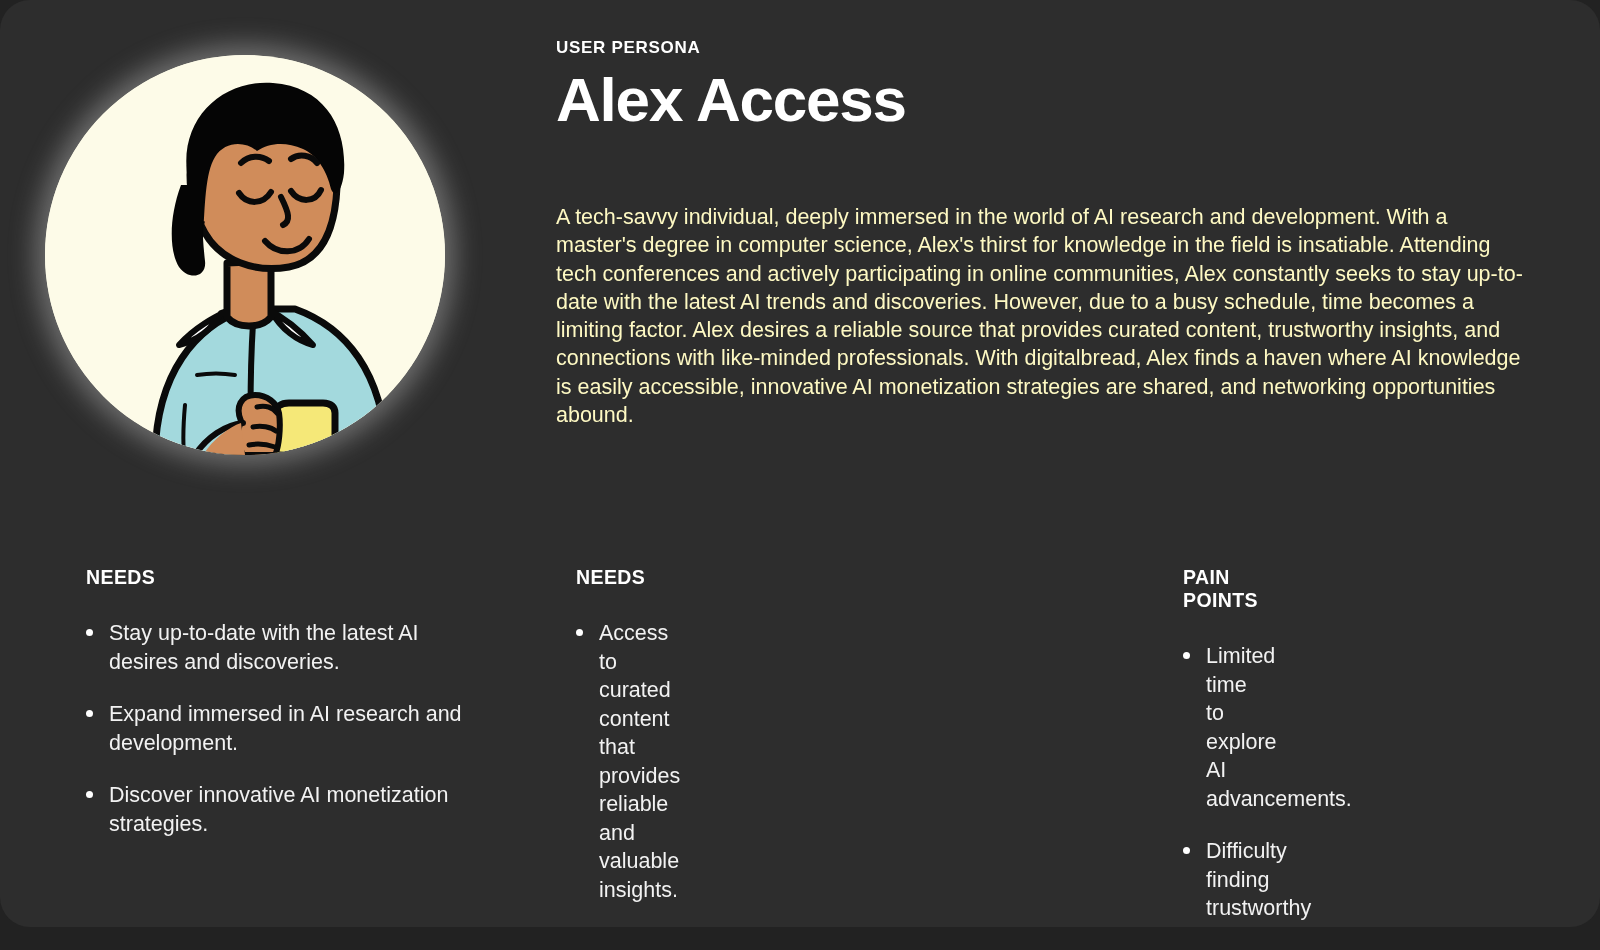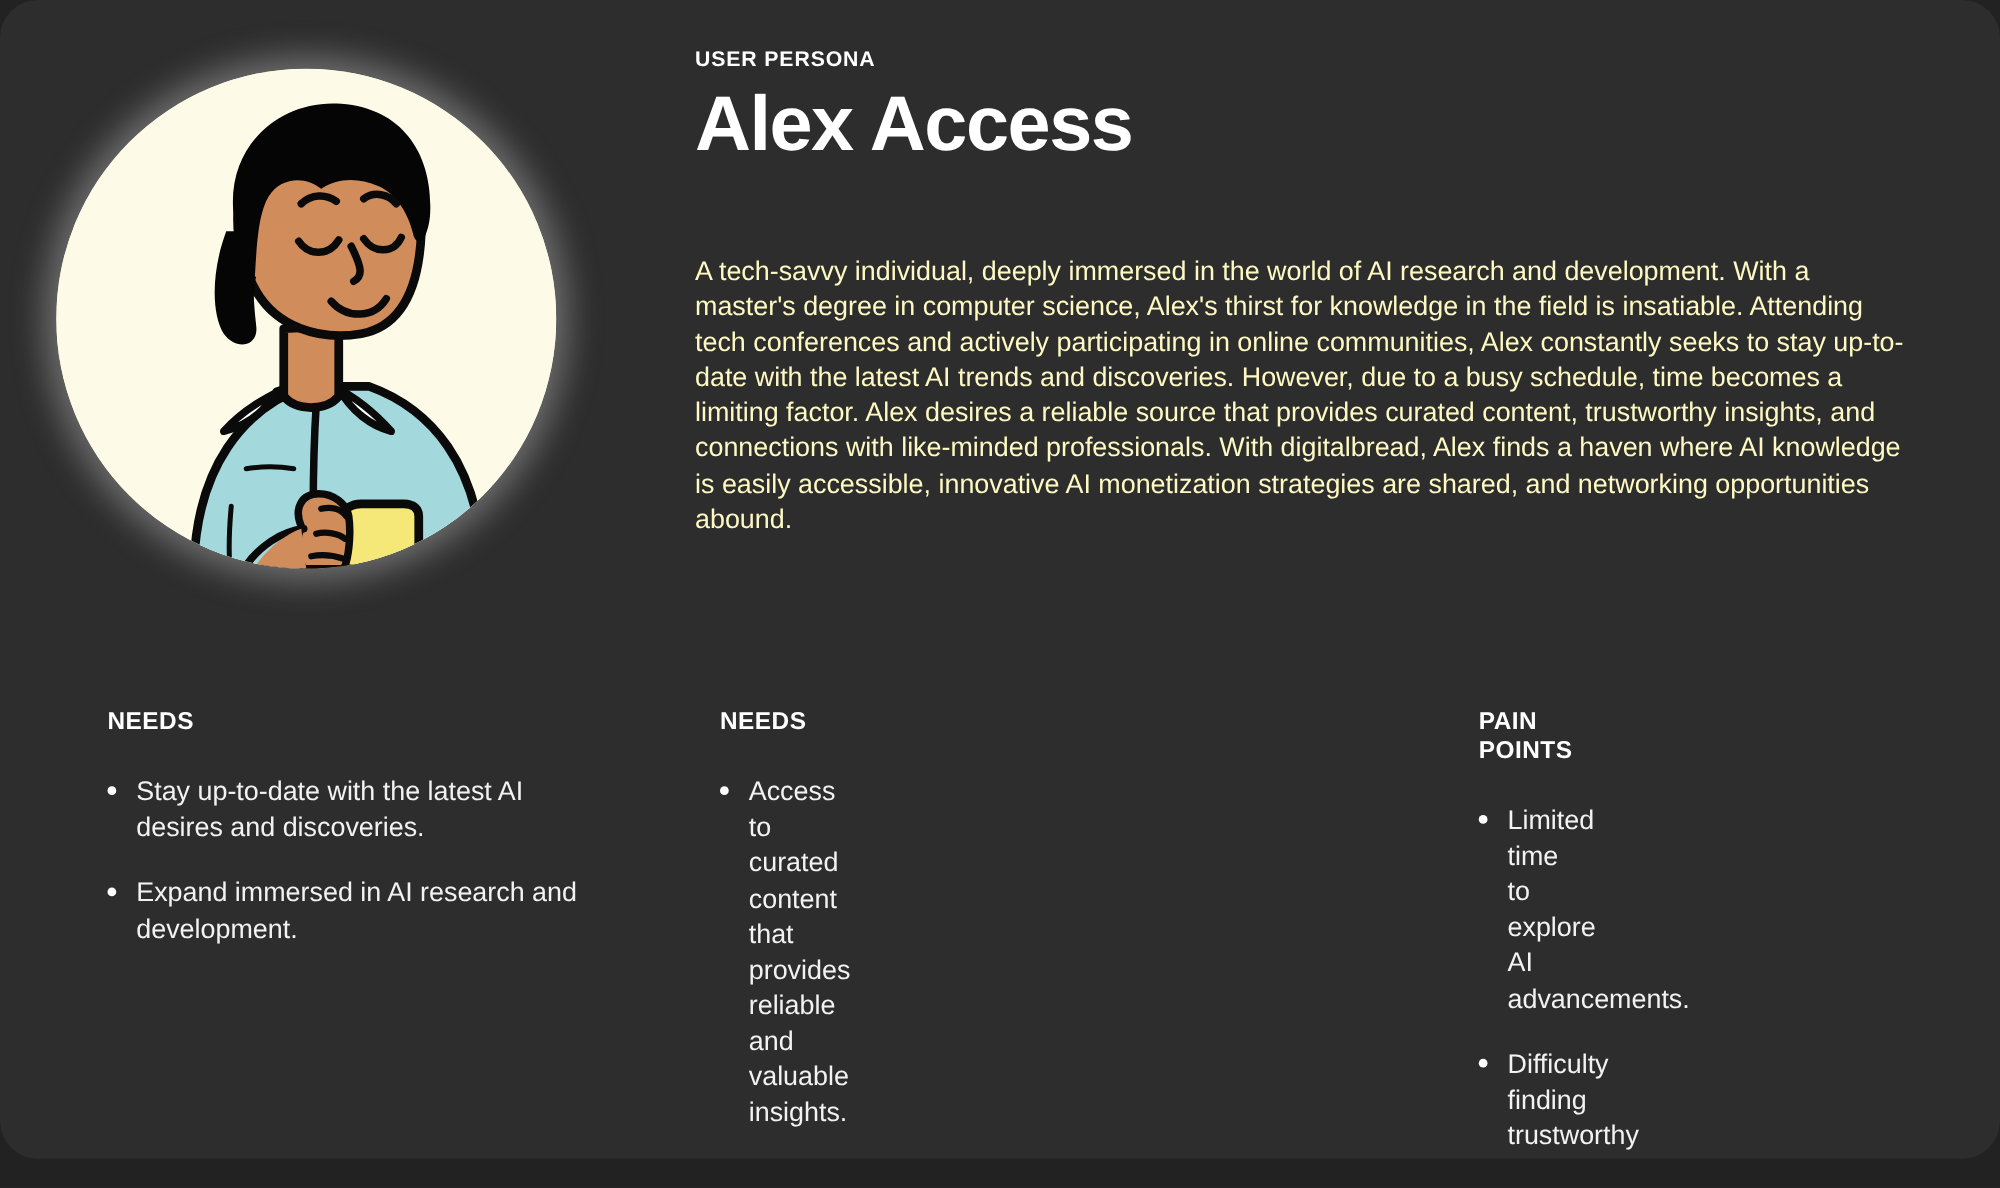--- a/index.html
+++ b/index.html
@@ -156,20 +156,24 @@
       <div class="col-title">NEEDS</div>
       <ul class="bullet-list">
         <li class="bullet-item">
           <span class="bullet-dot"></span>
           <span>Stay up-to-date with the latest AI desires and discoveries.</span>
         </li>
         <li class="bullet-item">
           <span class="bullet-dot"></span>
           <span>Expand immersed in AI research and development.</span>
         </li>
+        <li class="bullet-item">
+          <span class="bullet-dot"></span>
+          <span>Discover innovative AI monetization strategies.</span>
+        </li>
       </ul>
     </div>
 
     <div class="col col-needs">
       <div class="col-title">NEEDS</div>
       <ul class="bullet-list">
         <li class="bullet-item">
           <span class="bullet-dot"></span>
           <span>Access to curated content that provides reliable and valuable insights.</span>
         </li>

